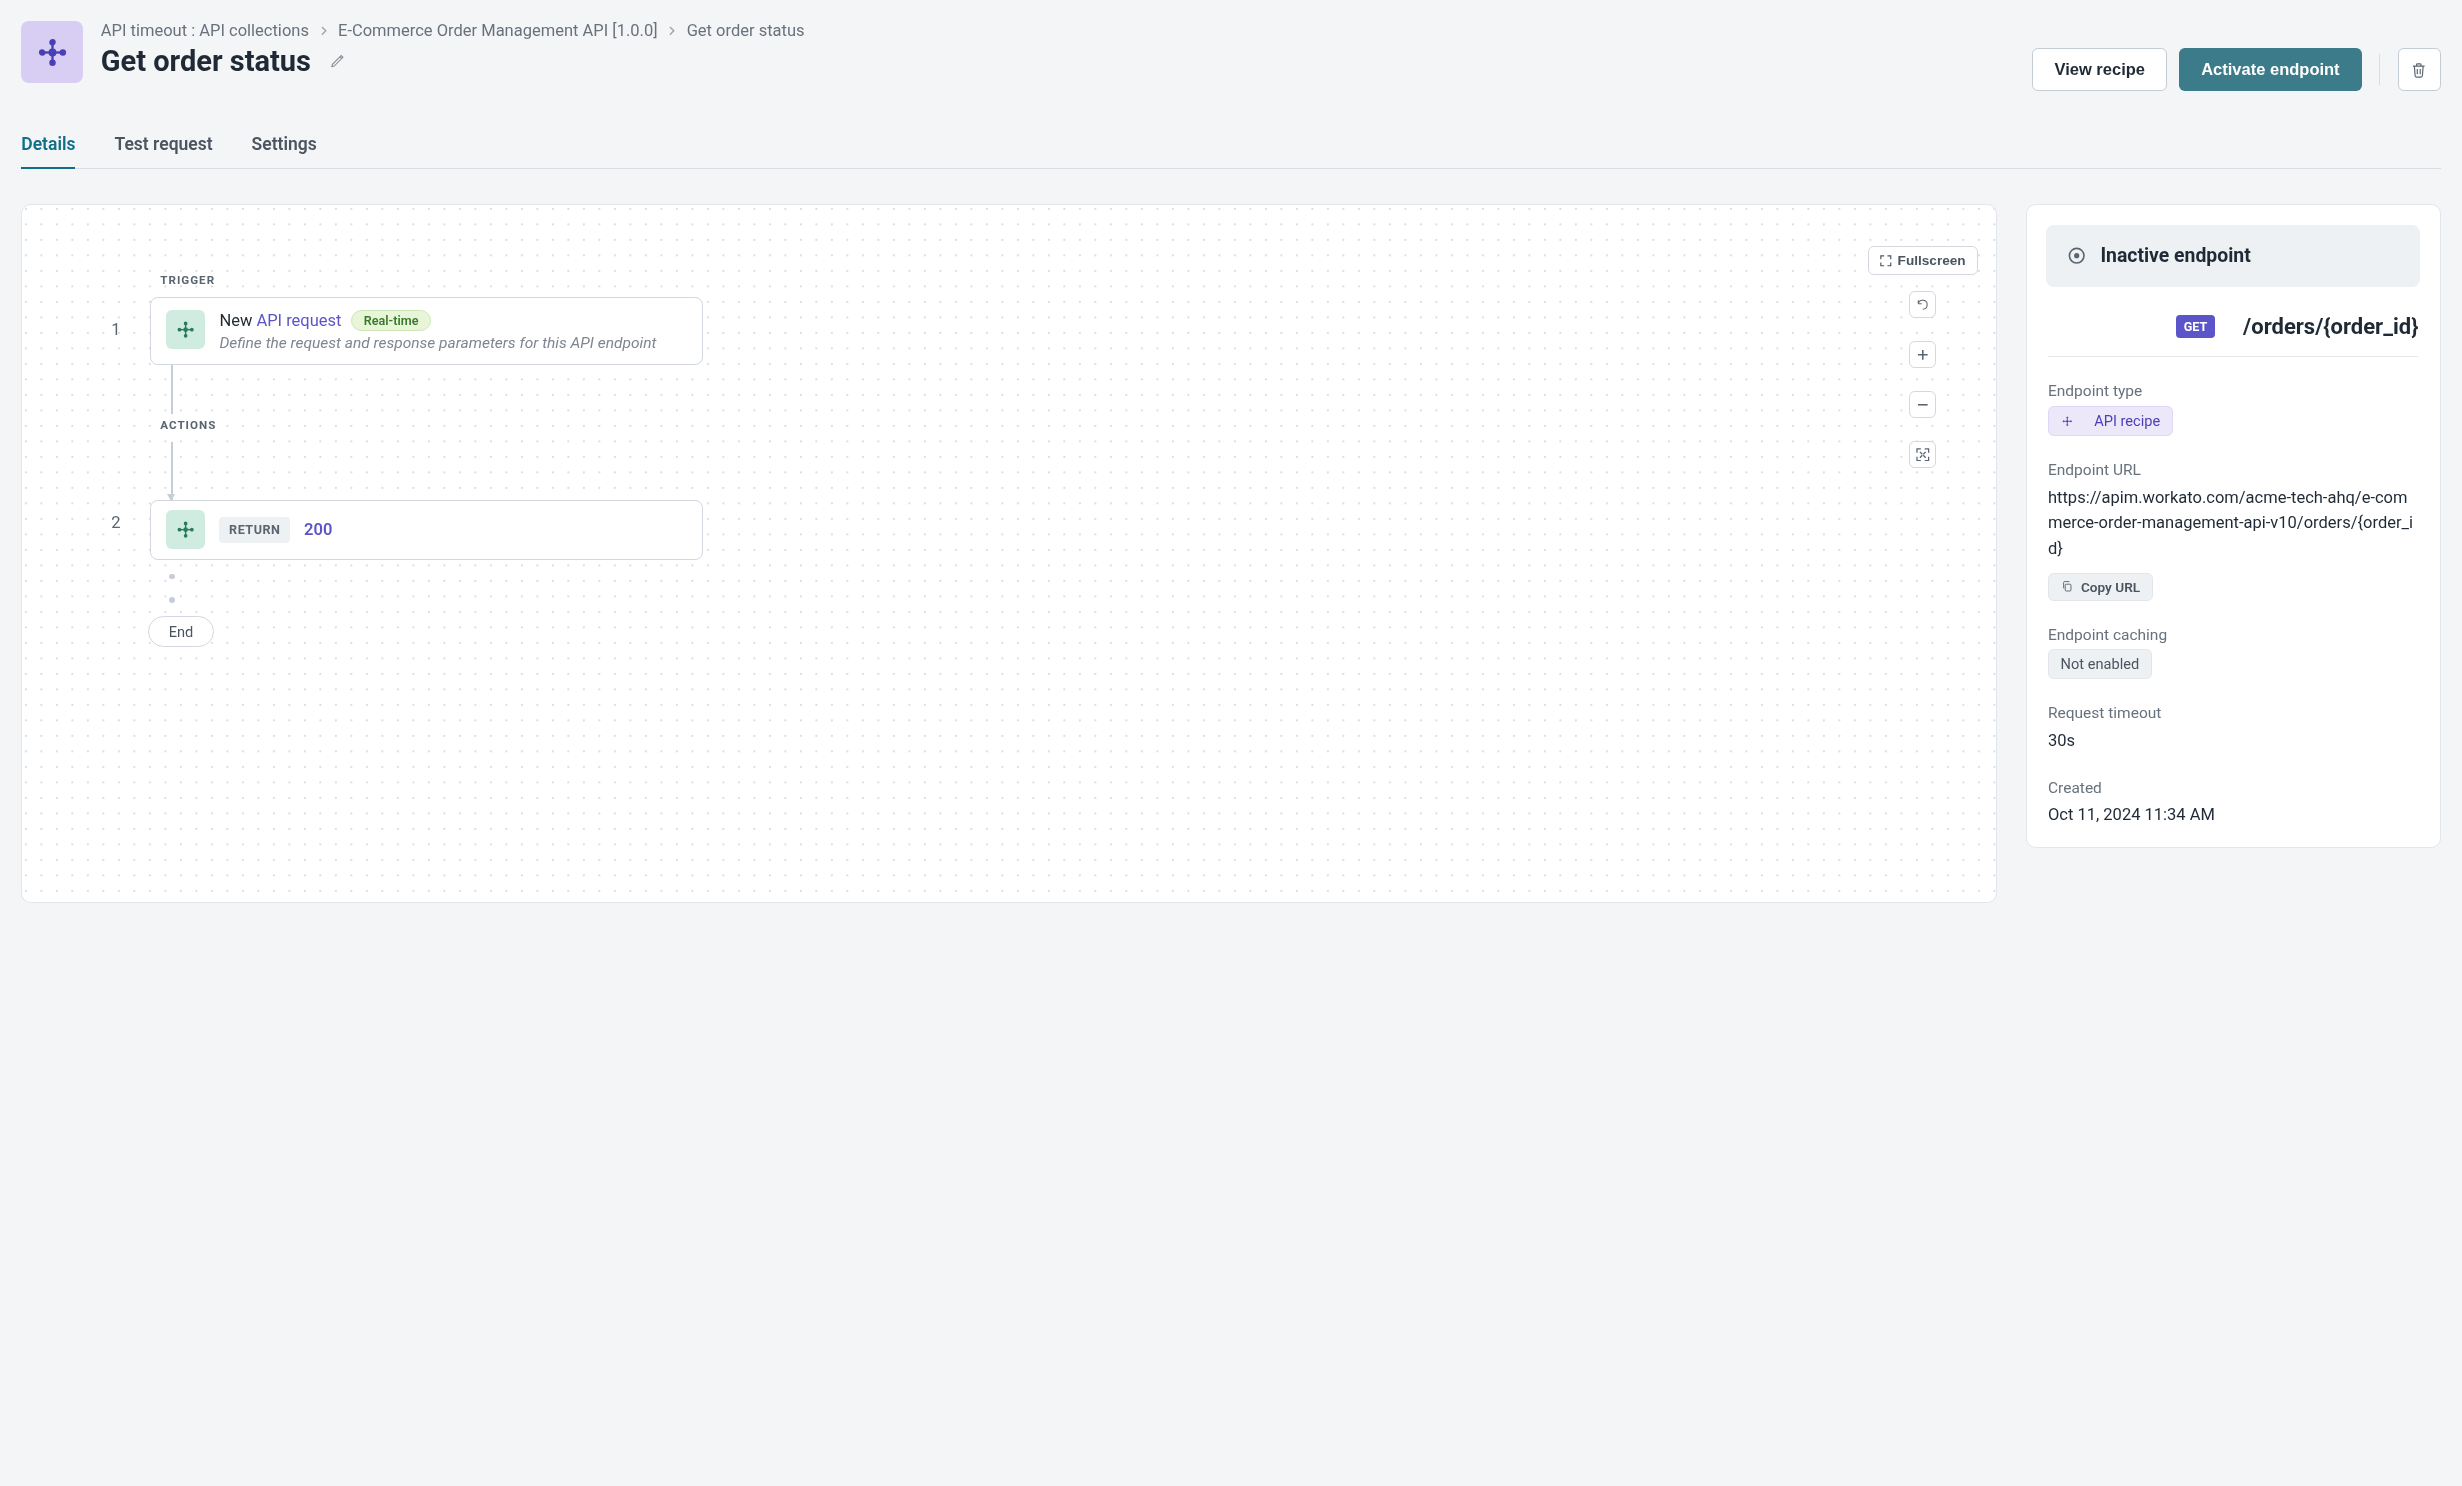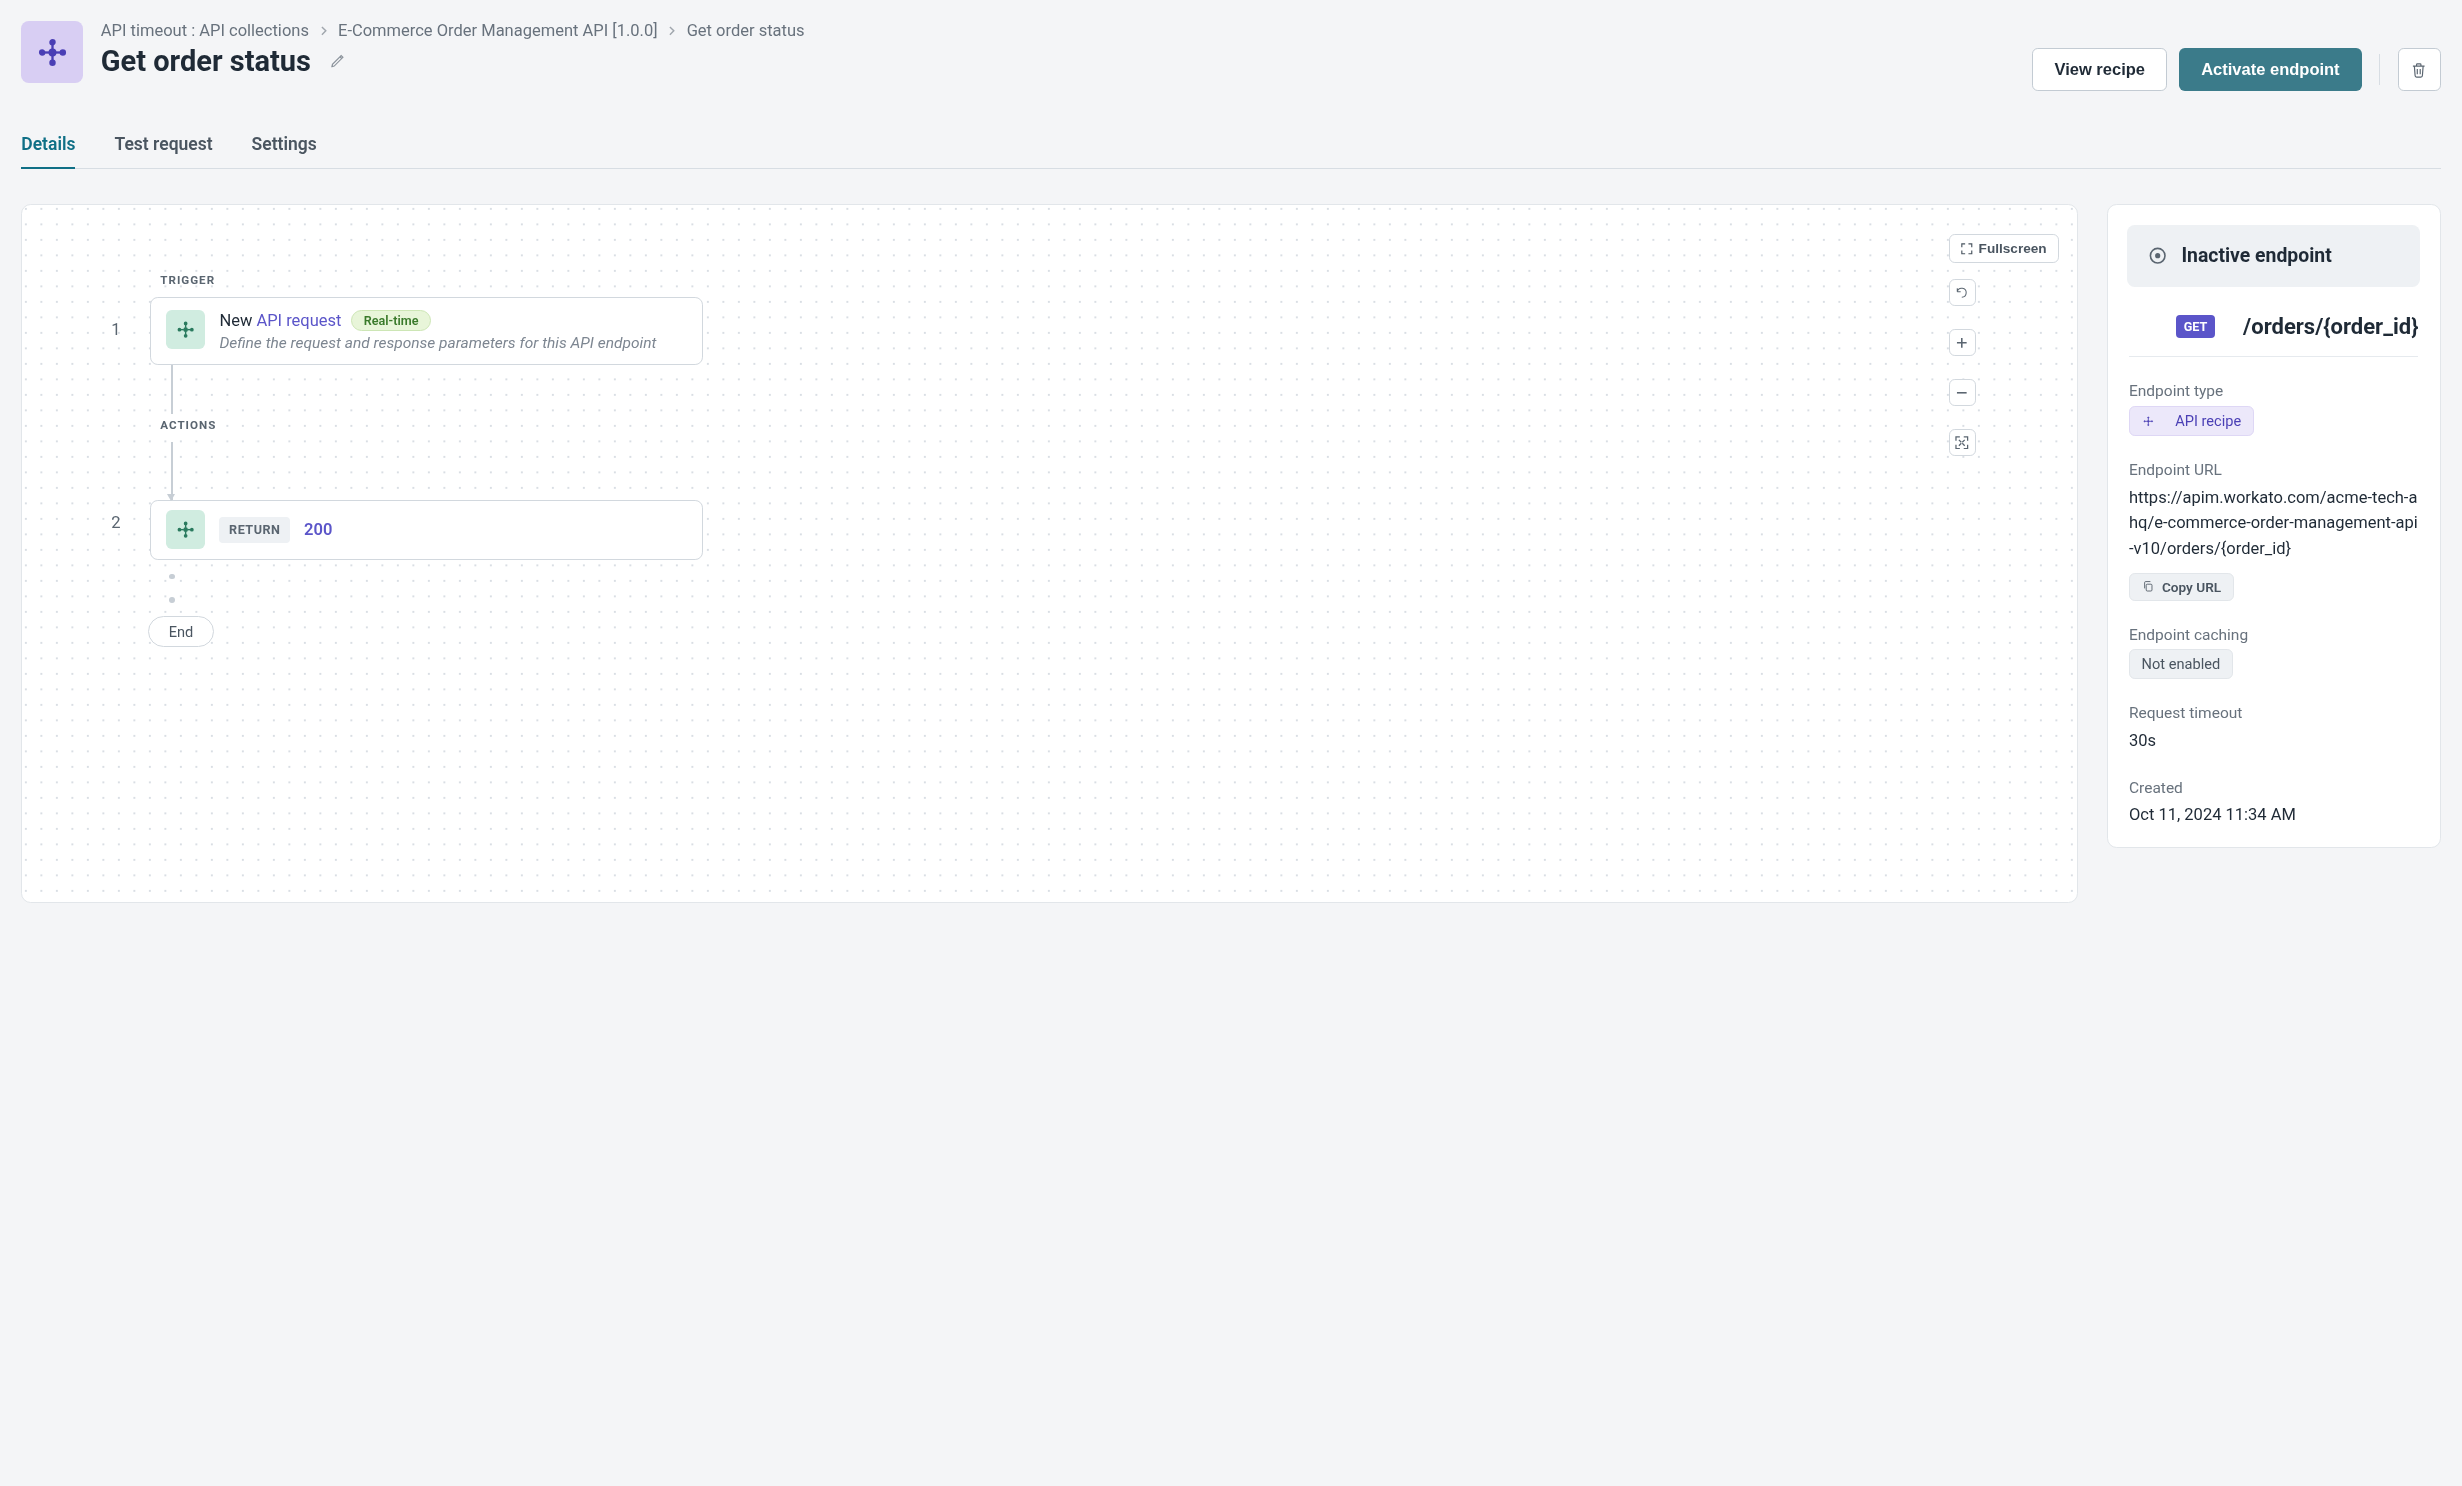--- a/index.html
+++ b/index.html
@@ -157,25 +157,25 @@
     border-radius: 9.7px;
     position: relative;
     height: 699px;
     overflow: hidden;
     background-image: radial-gradient(#d9dee4 1px, transparent 1px);
     background-size: 15.5px 15.5px;
     background-position: -3.9px -3.9px;
   }
   .canvas-toolbar-right {
     position: absolute;
-    top: 29px;
+    top: 41px;
     right: 17.5px;
     display: flex;
     flex-direction: column;
-    align-items: flex-start;
+    align-items: center;
     gap: 11.6px;
   }
   .fs-btn {
     background: #fff;
     border: 1px solid #d2d8de;
     border-radius: 5.8px;
     height: 29px;
     padding: 0 11.6px;
     display: inline-flex;
     align-items: center;
@@ -345,21 +345,21 @@
     border: 1px solid #d2d8de;
     border-radius: 17.5px;
     height: 31px;
     padding: 0 19.4px;
     font-size: 14.6px;
     color: #4a5560;
   }
 
   
   .side-panel {
-    width: 334px;
+    width: 415px;
     background: #fff;
     border: 1px solid #e2e6ea;
     border-radius: 9.7px;
     padding: 19.4px;
     flex-shrink: 0;
   }
   .status-banner {
     background: #eef1f4;
     border-radius: 7.8px;
     padding: 19.4px 21.3px;

